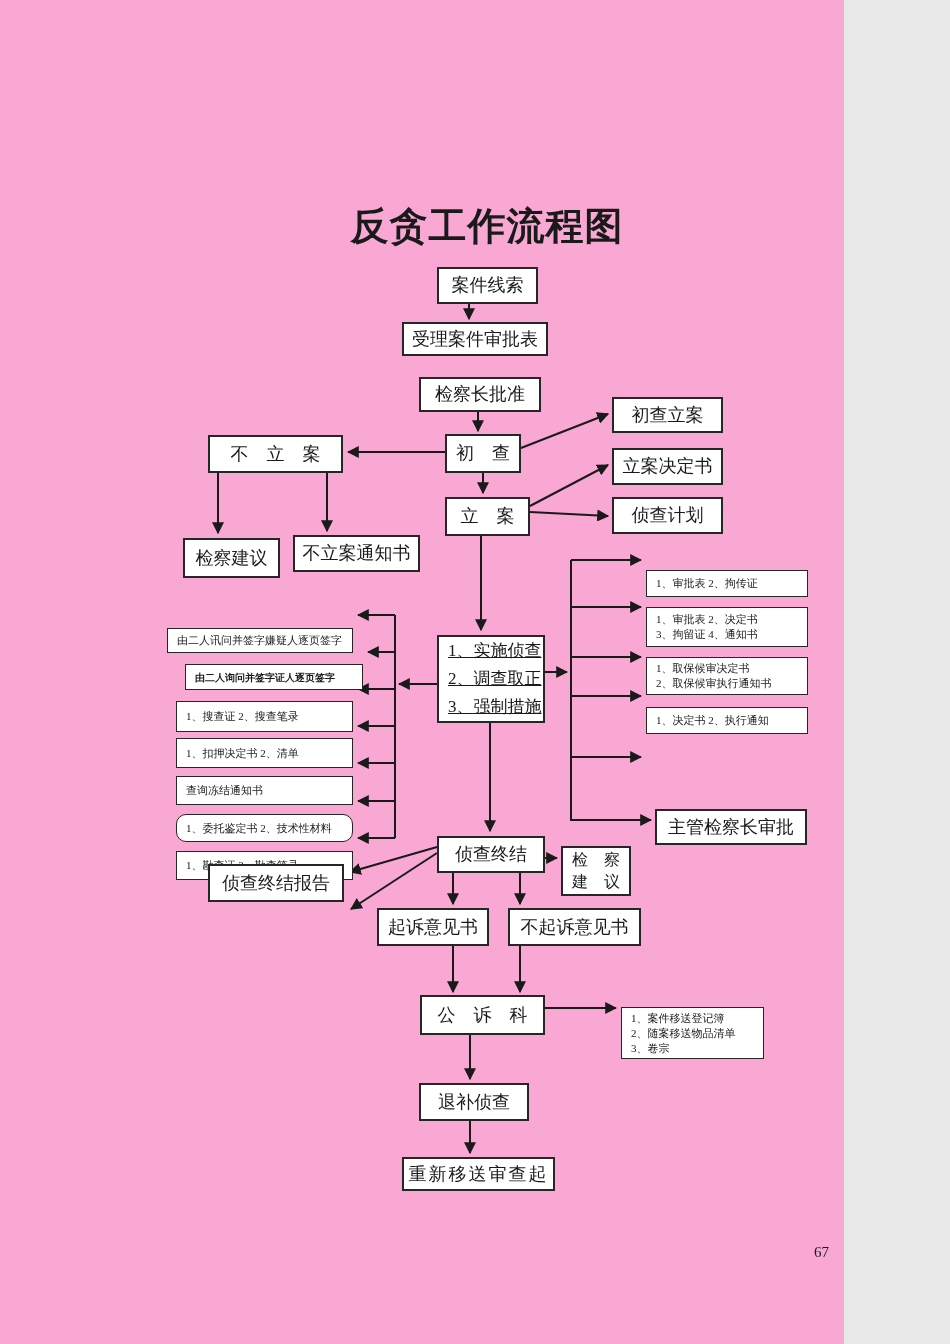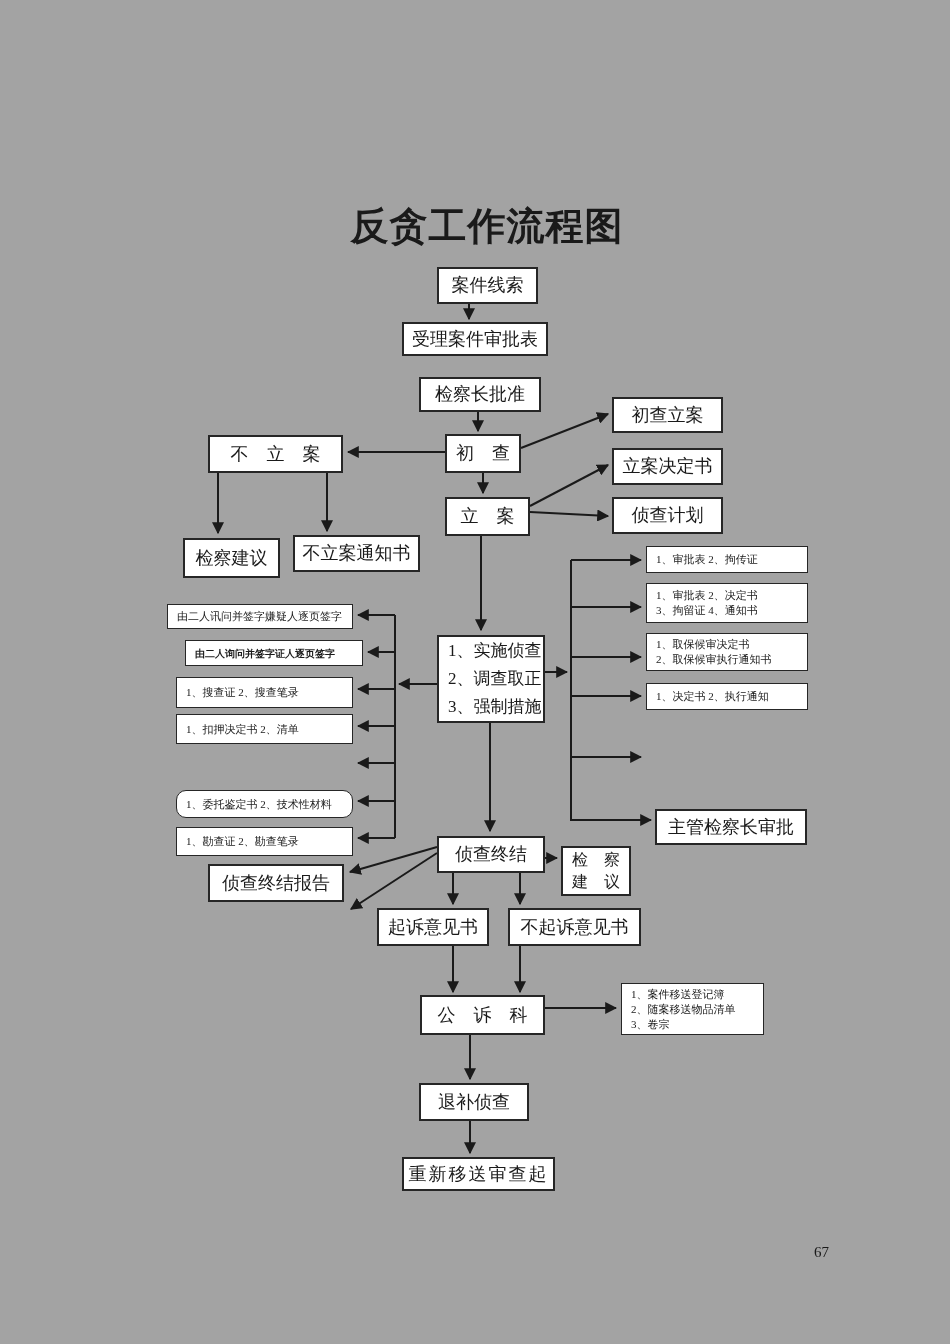--- a/index.html
+++ b/index.html
@@ -1,20 +1,20 @@
 <!DOCTYPE html>
 <html><head>
 <meta charset="utf-8">
 <style>
   html, body { margin: 0; padding: 0; background: #e8e8e8; }
   #page {
     position: relative;
-    width: 950px;
+    width: 844px;
     height: 1344px;
-    background: #a3a3a3;
+    background: #f9a8d4;
     overflow: hidden;
     font-family: "Liberation Serif", "DejaVu Serif", serif;
     color: #1a1a1a;
   }
   #connectors {
     position: absolute;
     left: 0; top: 0;
     width: 950px; height: 1344px;
     pointer-events: none;
   }
@@ -40,30 +40,32 @@
   }
   .docs {
     border-width: 1.5px;
     font-size: 11px;
     line-height: 15px;
     flex-direction: column;
     align-items: flex-start;
     justify-content: center;
     text-align: left;
     padding: 2px 4px 2px 9px;
+    margin-top: 24px;
   }
   .docs div { white-space: nowrap; }
   .steps {
     flex-direction: column;
     align-items: flex-start;
     justify-content: center;
     text-align: left;
     font-size: 17px;
     line-height: 28px;
     padding-left: 9px;
+    text-decoration: underline;
   }
   .twoline {
     flex-direction: column;
     font-size: 16px;
     line-height: 22px;
   }
   .sans-bold {
     font-family: "Liberation Sans", "DejaVu Sans", sans-serif;
     font-weight: bold;
     font-size: 10px;
@@ -151,20 +153,23 @@
   </div>
   <div class="box docs sans-bold" style="left:185px;top:640px;width:178px;height:26px;">
     <div>由二人询问并签字证人逐页签字</div>
   </div>
   <div class="box docs" style="left:176px;top:677px;width:177px;height:31px;justify-content:center;">
     <div>1、搜查证 2、搜查笔录</div>
   </div>
   <div class="box docs" style="left:176px;top:714px;width:177px;height:30px;">
     <div>1、扣押决定书 2、清单</div>
   </div>
+  <div class="box docs" style="left:176px;top:752px;width:177px;height:29px;">
+    <div>查询冻结通知书</div>
+  </div>
   <div class="box docs" style="left:176px;top:790px;width:177px;height:28px;border-radius:10px;">
     <div>1、委托鉴定书 2、技术性材料</div>
   </div>
   <div class="box docs" style="left:176px;top:827px;width:177px;height:29px;">
     <div>1、勘查证 2、勘查笔录</div>
   </div>
 
   <div class="box docs" style="left:646px;top:546px;width:162px;height:27px;">
     <div>1、审批表 2、拘传证</div>
   </div>

